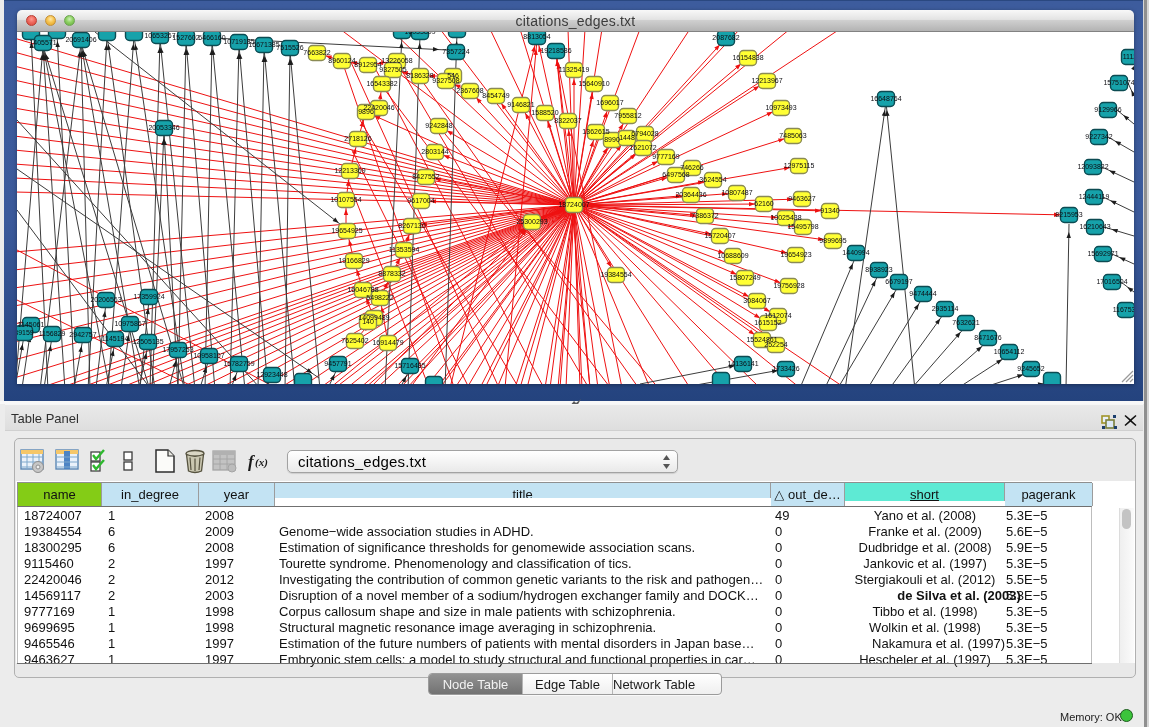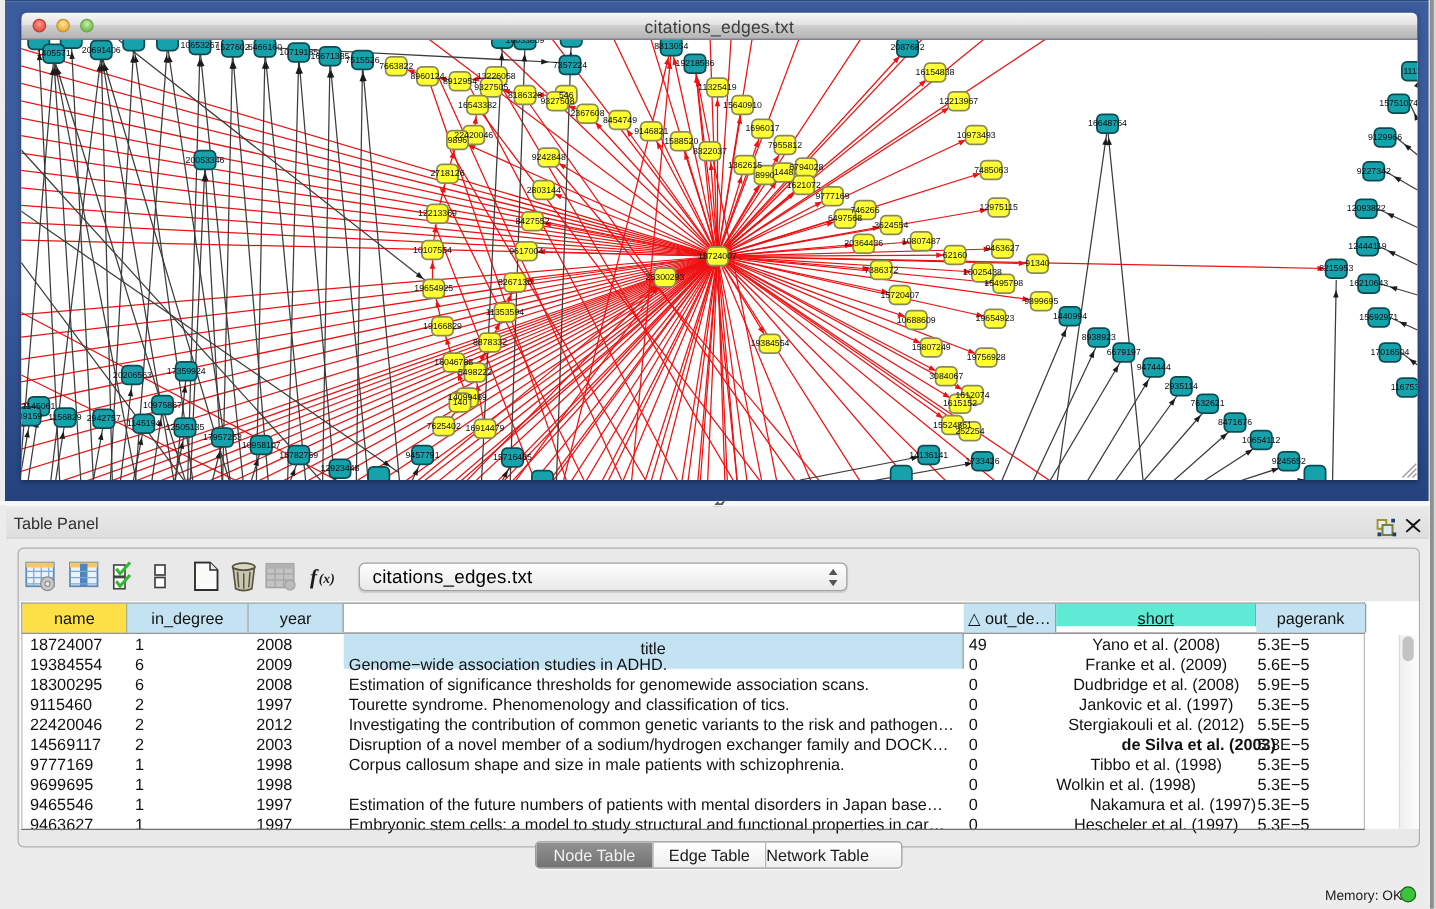--- a/index.html
+++ b/index.html
@@ -789,24 +789,24 @@
   <div class="abs" style="left:287px;top:49px;width:391px;height:23px;border:1px solid #a2a2a2;border-radius:5px;background:linear-gradient(#ffffff,#e9e9e9);box-shadow:0 1px 1px rgba(0,0,0,.12);">
     <div class="abs" style="left:10px;top:2px;font-size:15px;letter-spacing:0.2px;color:#000;">citations_edges.txt</div>
     <svg class="abs" style="right:6px;top:4px" width="9" height="14" viewBox="0 0 9 14">
       <path d="M4.5 0 L8 5 H1 Z" fill="#555"></path>
         <path d="M4.5 14 L1 9 H8 Z" fill="#555"></path>
     </svg>
   </div>
 
   <div class="abs" style="left:16px;top:80px;width:1119px;height:182px;background:#fff;"></div>
 <div class="abs" style="left:17px;top:81px;width:1075px;height:25px;border:1px solid #8f8f8f;border-bottom:1px solid #707070;">
-<div class="abs" style="left:0px;top:0;width:84px;height:23px;background:#fde047;border-right:1px solid #9c9c9c;font-size:13px;color:#111;text-align:center;line-height:23px;overflow:hidden;">name</div>
+<div class="abs" style="left:0px;top:0;width:84px;height:23px;background:#84cc16;border-right:1px solid #9c9c9c;font-size:13px;color:#111;text-align:center;line-height:23px;overflow:hidden;">name</div>
 <div class="abs" style="left:84px;top:0;width:97px;height:23px;background:#c3e3f3;border-right:1px solid #9c9c9c;font-size:13px;color:#111;text-align:center;line-height:23px;overflow:hidden;">in_degree</div>
 <div class="abs" style="left:181px;top:0;width:76px;height:23px;background:#c3e3f3;border-right:1px solid #9c9c9c;font-size:13px;color:#111;text-align:center;line-height:23px;overflow:hidden;">year</div>
-<div class="abs" style="left:257px;top:0;width:496px;height:28px;background:#c3e3f3;border-right:1px solid #9c9c9c;font-size:13px;color:#111;text-align:center;line-height:23px;overflow:hidden;margin-top:24px;">title</div>
+<div class="abs" style="left:257px;top:0;width:496px;height:15px;background:#c3e3f3;border-right:1px solid #9c9c9c;font-size:13px;color:#111;text-align:center;line-height:23px;overflow:hidden;">title</div>
 <div class="abs" style="left:753px;top:0;width:74px;height:23px;background:#c3e3f3;border-right:1px solid #9c9c9c;font-size:13px;color:#111;text-align:center;line-height:23px;overflow:hidden;">△ out_de…</div>
 <div class="abs" style="left:827px;top:0;width:160px;height:18px;background:#5eead4;border-right:1px solid #9c9c9c;font-size:13px;color:#111;text-align:center;line-height:23px;overflow:hidden;text-decoration:underline;">short</div>
 <div class="abs" style="left:987px;top:0;width:88px;height:23px;background:#c3e3f3;border-right:1px solid #9c9c9c;font-size:13px;color:#111;text-align:center;line-height:23px;overflow:hidden;">pagerank</div>
 </div>
 <div class="abs" style="left:18px;top:107px;width:1073px;height:16px;font-size:13px;color:#111;line-height:16px;white-space:nowrap;">
       <span class="abs" style="left:6px;">18724007</span>
       <span class="abs" style="left:90px;">1</span>
       <span class="abs" style="left:187px;">2008</span>
       <span class="abs" style="left:757px;">49</span>
       <span class="abs" style="left:827px;width:160px;text-align:center;">Yano et al. (2008)</span>
@@ -863,22 +863,23 @@
       <span class="abs" style="left:187px;">1998</span>
       <span class="abs" style="left:261px;max-width:494px;overflow:hidden;">Corpus callosum shape and size in male patients with schizophrenia.</span>
       <span class="abs" style="left:757px;">0</span>
       <span class="abs" style="left:827px;width:160px;text-align:center;">Tibbo et al. (1998)</span>
       <span class="abs" style="left:988px;">5.3E−5</span>
     </div>
 <div class="abs" style="left:18px;top:219px;width:1073px;height:16px;font-size:13px;color:#111;line-height:16px;white-space:nowrap;">
       <span class="abs" style="left:6px;">9699695</span>
       <span class="abs" style="left:90px;">1</span>
       <span class="abs" style="left:187px;">1998</span>
+      <span class="abs" style="left:261px;max-width:494px;overflow:hidden;">Structural magnetic resonance image averaging in schizophrenia.</span>
       <span class="abs" style="left:757px;">0</span>
-      <span class="abs" style="left:827px;width:160px;text-align:left;">Wolkin et al. (1998)</span>
+      <span class="abs" style="left:827px;width:160px;text-align:center;">Wolkin et al. (1998)</span>
       <span class="abs" style="left:988px;">5.3E−5</span>
     </div>
 <div class="abs" style="left:18px;top:235px;width:1073px;height:16px;font-size:13px;color:#111;line-height:16px;white-space:nowrap;">
       <span class="abs" style="left:6px;">9465546</span>
       <span class="abs" style="left:90px;">1</span>
       <span class="abs" style="left:187px;">1997</span>
       <span class="abs" style="left:261px;max-width:494px;overflow:hidden;">Estimation of the future numbers of patients with mental disorders in Japan base…</span>
       <span class="abs" style="left:757px;">0</span>
       <span class="abs" style="left:827px;width:160px;text-align:right;">Nakamura et al. (1997)</span>
       <span class="abs" style="left:988px;">5.3E−5</span>

